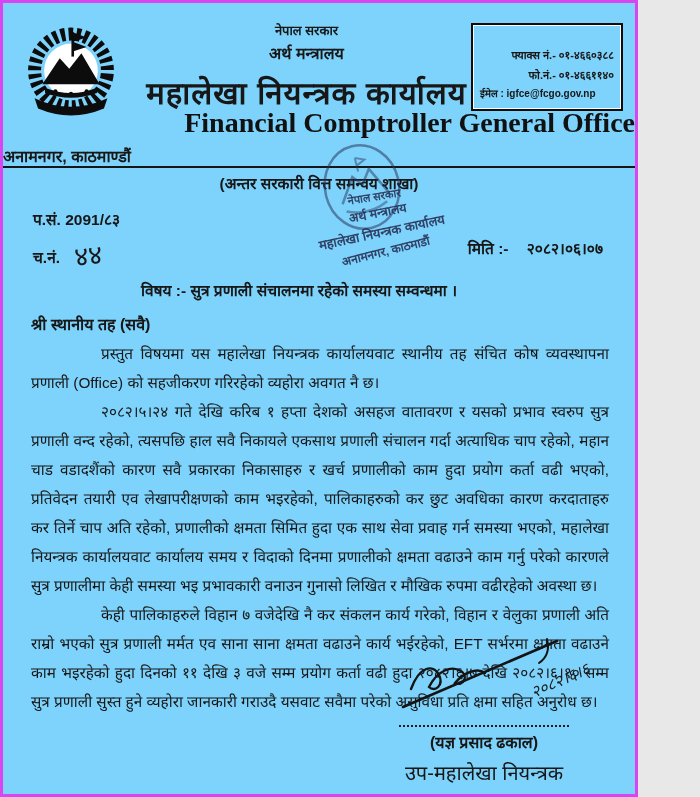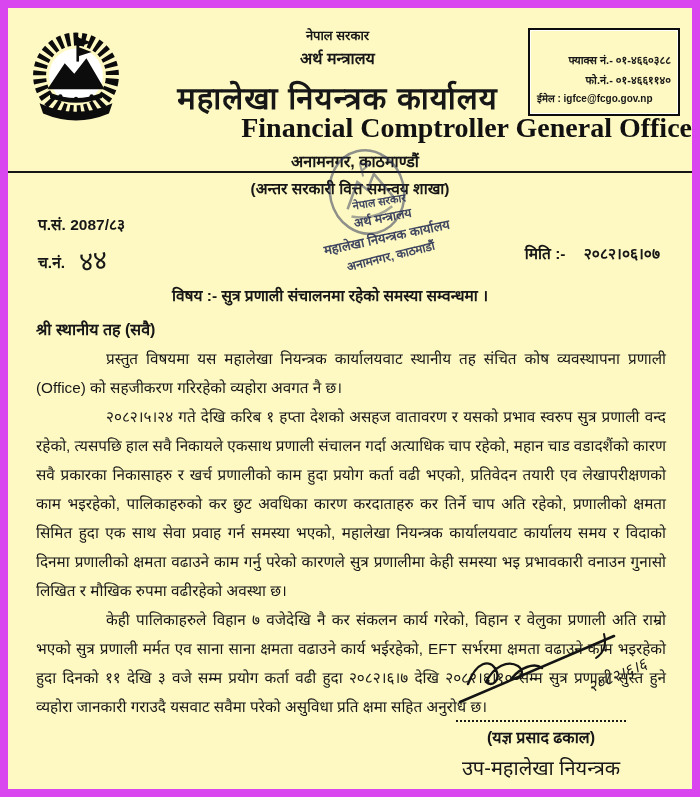--- a/index.html
+++ b/index.html
@@ -1,42 +1,42 @@
 <!DOCTYPE html>
 <html><head>
 <meta charset="utf-8">
 <style>
   html,body{margin:0;padding:0;background:#e8e8e8;}
   .sheet{
     position:relative;
-    width:700px;height:797px;
+    width:638px;height:797px;
     box-sizing:border-box;
-    background:#fef9c3;
-    border:8px solid #d946ef;
+    background:#7dd3fc;
+    border:3px solid #d946ef;
     overflow:hidden;
     font-family:"Liberation Sans","DejaVu Sans",sans-serif;
     color:#171717;
   }
   .pinstripe{
     position:absolute;inset:-5px;
     border:1.5px solid #93b1cc;
     pointer-events:none;
   }
   
   .emblem{position:absolute;left:16px;top:12px;width:104px;height:104px;}
   .hdr{position:absolute;left:135px;right:160px;top:18px;text-align:center;}
   .hdr .govt{font-size:13px;font-weight:600;}
   .hdr .ministry{font-size:16px;font-weight:700;margin-top:3px;}
   .hdr .office-np{font-size:31px;font-weight:700;margin-top:7px;letter-spacing:1px;}
   .office-en{
     position:absolute;left:0;right:0;top:104px;text-align:right;
     font-family:"Liberation Serif","DejaVu Serif",serif;
     font-size:28px;font-weight:600;color:#111;
   }
-  .addr{position:absolute;left:0;right:0;top:142px;text-align:center;font-size:16px;font-weight:700;padding-left:10px;}
+  .addr{position:absolute;left:0;right:0;top:142px;font-size:16px;font-weight:700;}
   .hr-full{position:absolute;left:0;right:0;top:163px;border-top:2px solid #161616;}
   .branch{position:absolute;left:0;right:0;top:169px;text-align:center;font-size:15.5px;font-weight:600;}
   
   .contact{
     position:absolute;right:12px;top:20px;width:152px;
     border:2.5px solid #0d0d0d;box-shadow:0 0 0 1px #fff inset;
     padding:20px 7px 6px 7px;box-sizing:border-box;text-align:right;
   }
   .contact .c-line{font-size:11px;font-weight:700;line-height:20px;white-space:nowrap;}
   .contact .c-mail{font-size:10px;font-weight:700;line-height:18px;text-align:left;white-space:nowrap;}
@@ -121,21 +121,21 @@
   </div>
   <div class="stamp">
     <div class="s1">नेपाल सरकार</div>
     <div class="s2">अर्थ मन्त्रालय</div>
     <div class="s3">महालेखा नियन्त्रक कार्यालय</div>
     <div class="s4">अनामनगर, काठमाडौं</div>
   </div>
 
   <div class="ref">
     <span>प.सं.</span>
-    <span>2087/८३</span>
+    <span>2091/८३</span>
   </div>
   <div class="dispatch">
     <span>च.नं.</span>
     <span class="hand">४४</span>
   </div>
   <div class="date-line">
     <span class="dl">मिति :-</span>
     <span>२०८२।०६।०७</span>
   </div>
 

